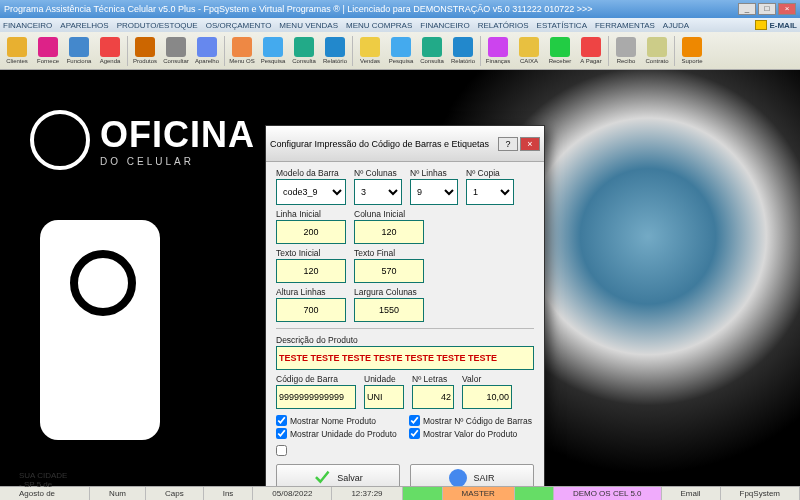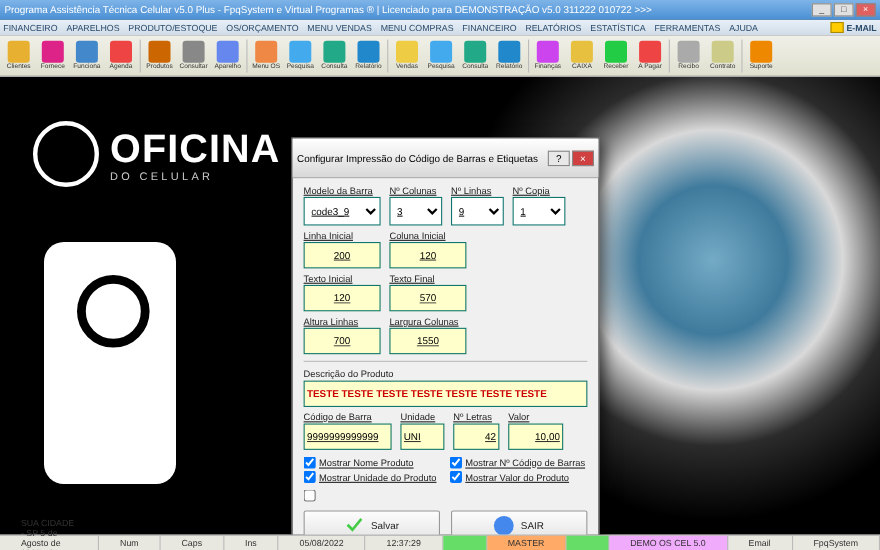--- a/index.html
+++ b/index.html
@@ -28,21 +28,21 @@
 .phone-shape { position: absolute; left: 40px; top: 150px; width: 120px; height: 220px; background: #fff; border-radius: 18px; }
 .phone-shape::after { content:''; position:absolute; left:30px; top:30px; width:50px; height:50px; border:8px solid #000; border-radius:50%; }
 .splash { position:absolute; right:0; top:0; width:380px; height:100%; background: radial-gradient(circle at 60% 40%, #88c8e8 0%, #4a90b8 20%, #fff 35%, #333 50%, #000 70%); opacity:0.85; }
 
 .dialog { position: absolute; left: 265px; top: 55px; width: 280px; background: #f0f0f0; border: 1px solid #333; box-shadow: 4px 4px 12px rgba(0,0,0,0.6); z-index: 10; }
 .dlg-title { height: 36px; background: linear-gradient(#fff,#d8d8d8); border-bottom: 1px solid #aaa; display: flex; align-items: center; padding: 0 4px; font-size: 9px; }
 .dlg-title .t { flex: 1; }
 .dlg-title .b { width: 20px; height: 14px; border: 1px solid #888; margin-left: 2px; font-size: 9px; text-align: center; line-height: 12px; background: #e8e8e8; }
 .dlg-title .b.x { background: #d04040; color: #fff; }
 .dlg-body { padding: 6px 10px; font-size: 9px; color: #222; }
-.row { display: flex; gap: 8px; margin-bottom: 4px; text-decoration: underline; }
+.row { display: flex; gap: 8px; margin-bottom: 4px; }
 .fld { display: flex; flex-direction: column; }
 .fld label { font-size: 8.5px; margin-bottom: 1px; }
 .fld input, .fld select { font-size: 9px; padding: 6px 2px; border: 1px solid #0f766e; background: #fff; }
 .fld input.yel { background: #ffffcc; text-align: center; }
 .fld input.yel2 { background: #ffffcc; }
 .hr { height: 1px; background: #bbb; margin: 6px 0; }
 .chk { display: flex; align-items: center; gap: 3px; font-size: 8.5px; margin-bottom: 2px; }
 .chk input { width: 11px; height: 11px; }
 .btnrow { display: flex; gap: 10px; margin-top: 8px; }
 .dbtn { flex: 1; height: 28px; border: 1px solid #999; background: linear-gradient(#fdfdfd,#e4e4e4); display: flex; align-items: center; justify-content: center; gap: 6px; font-size: 9px; border-radius: 2px; }

